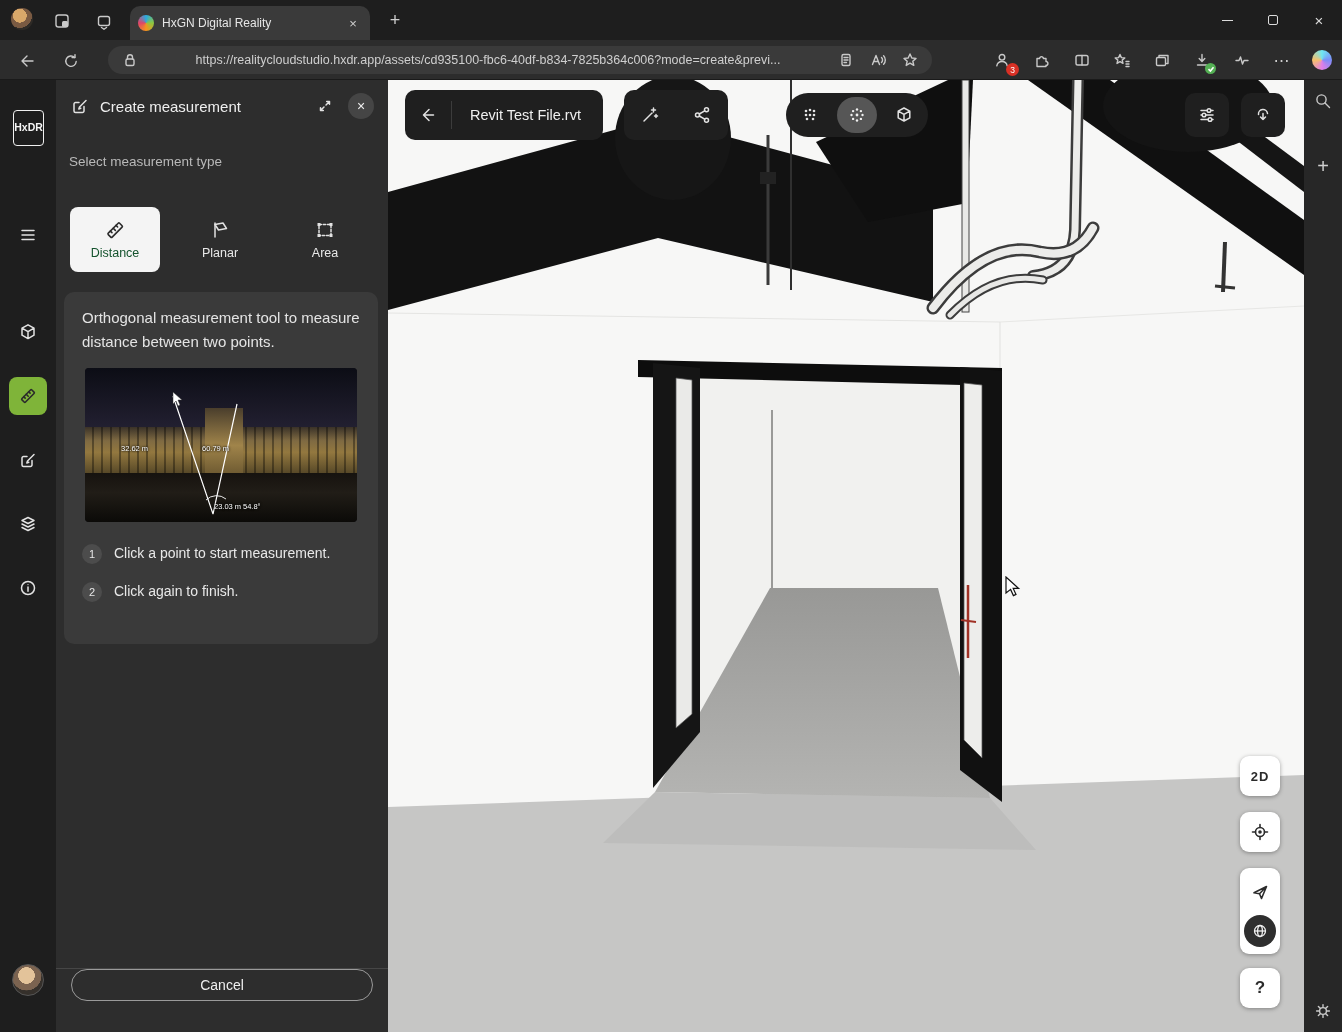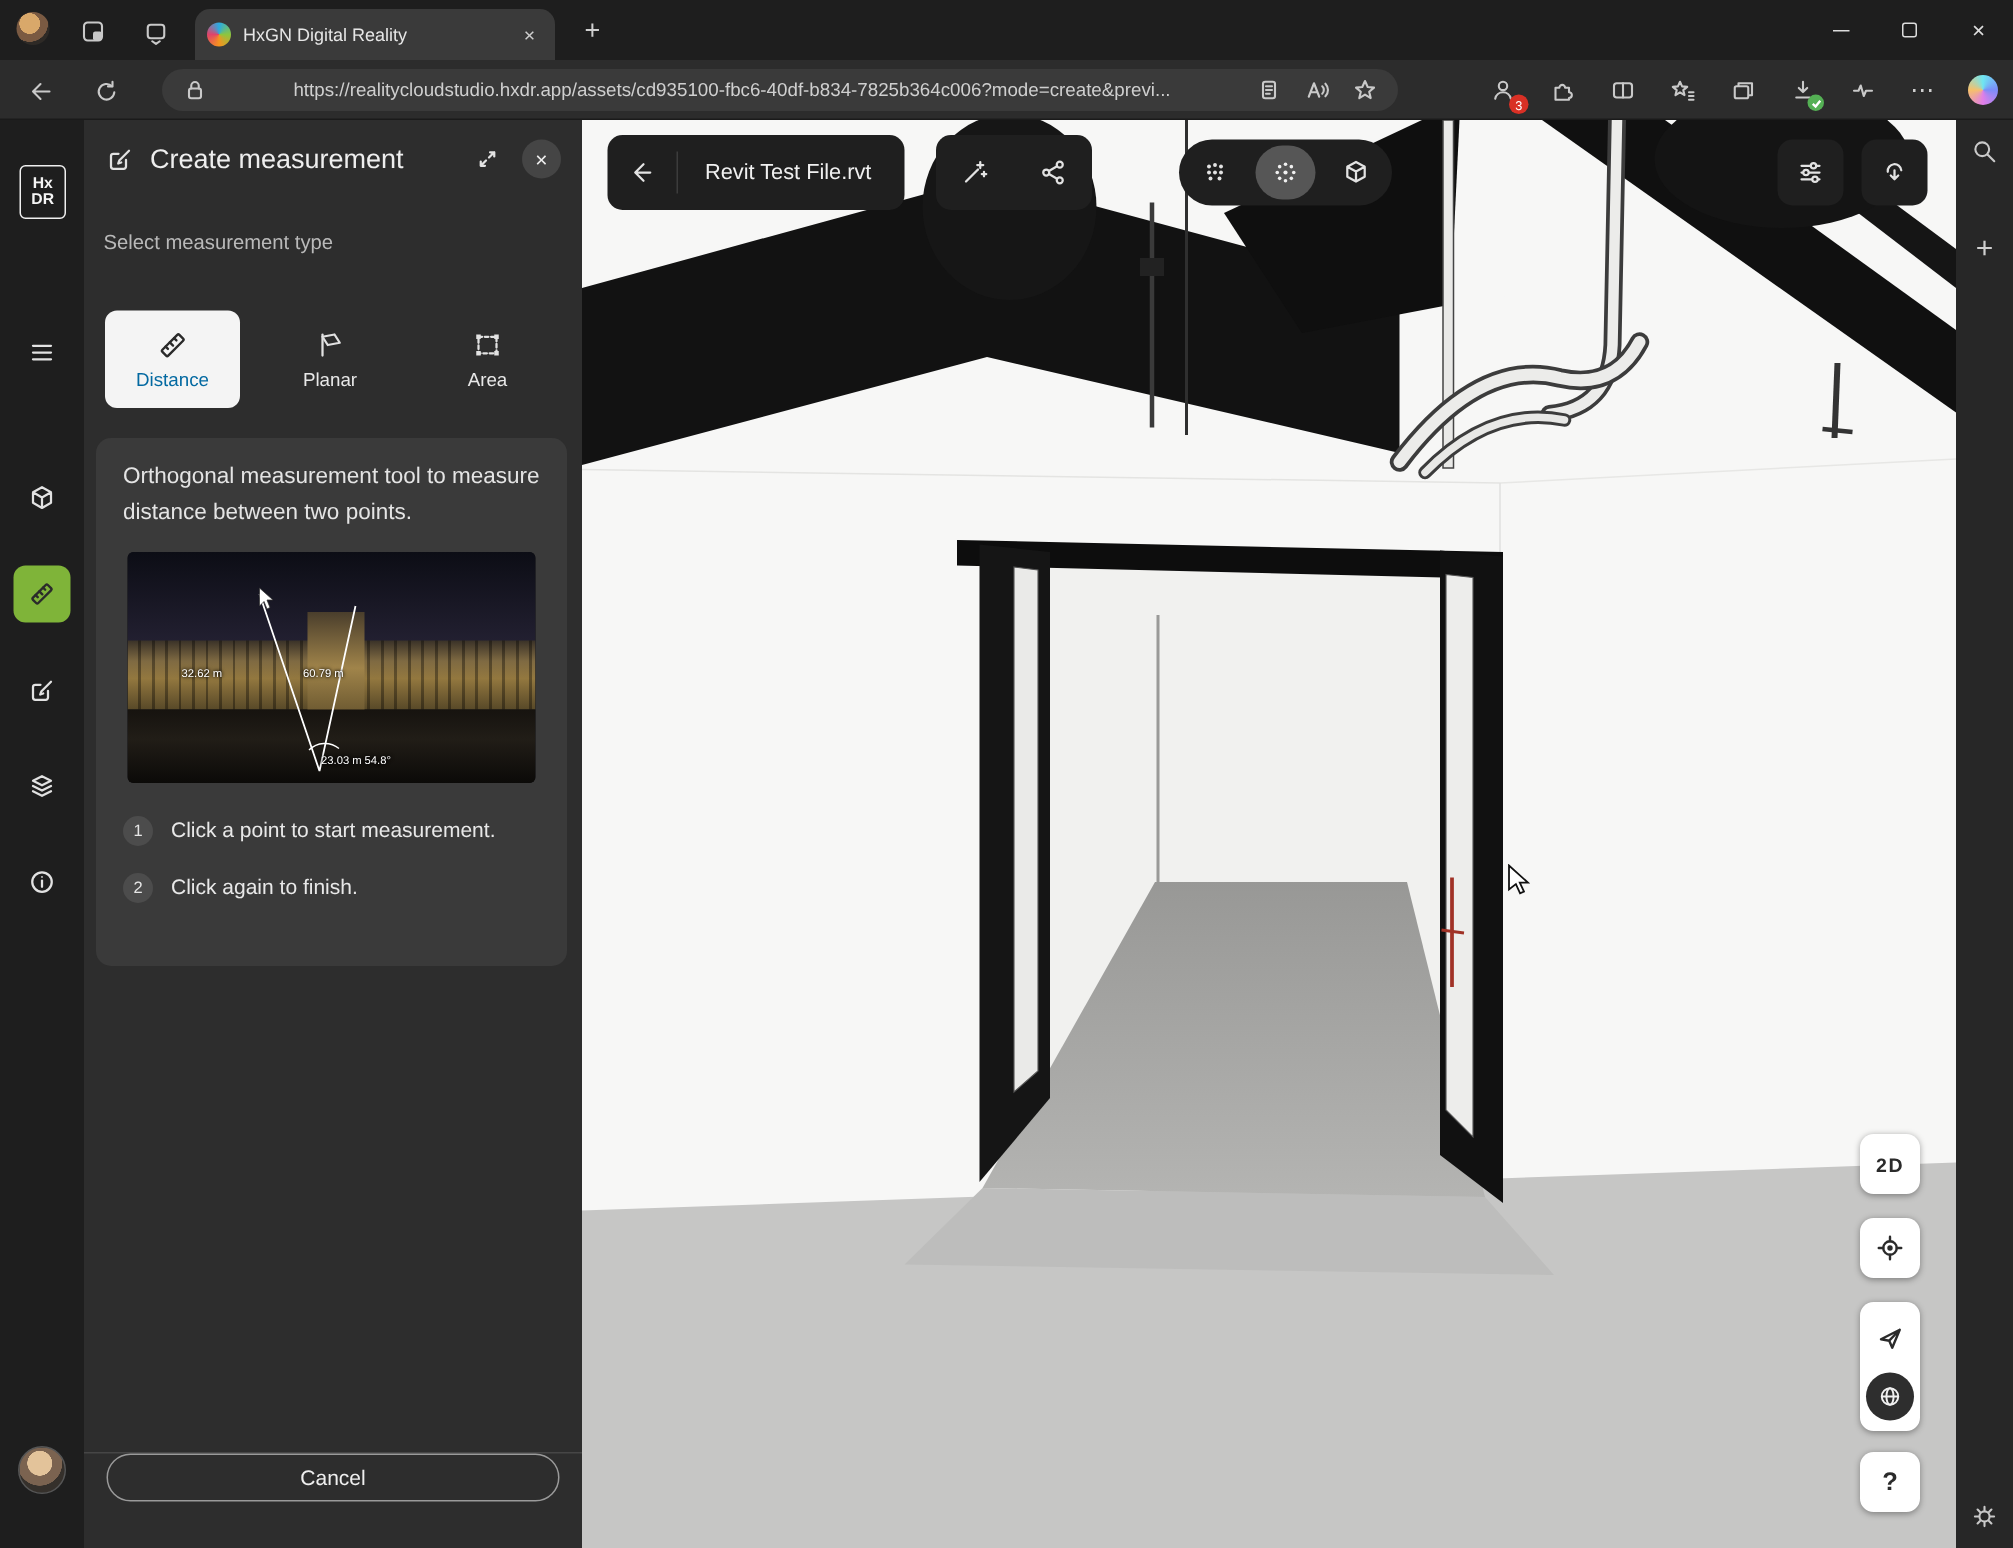--- a/index.html
+++ b/index.html
@@ -36,38 +36,38 @@
        color:#fff;font-size:8.5px;display:flex;align-items:center;justify-content:center;padding:0 2px;}
   .dl-check{position:absolute;right:2px;bottom:2px;width:11px;height:11px;border-radius:50%;background:#54b054;
        display:flex;align-items:center;justify-content:center;}
   .copilot{width:20px;height:20px;border-radius:50%;
        background:conic-gradient(#6ee7f2,#7c8cf8,#e17ee8,#f6c06b,#6ee7f2);}
   .ellipsis{color:#cfcfcf;font-size:16px;letter-spacing:1px;}
   
   .app{position:absolute;left:0;top:80px;width:1342px;height:952px;}
   .sidebar{position:absolute;left:0;top:0;width:56px;height:952px;background:#1e1e1e;}
   .logo-box{position:absolute;left:13px;top:30px;width:31px;height:36px;border:1.6px solid #f0f0f0;border-radius:4px;
-       display:flex;flex-direction:column;align-items:center;justify-content:center;line-height:1.05;text-align:right;}
+       display:flex;flex-direction:row;align-items:center;justify-content:center;line-height:1.05;text-align:right;}
   .logo-box span{font-size:10.5px;font-weight:bold;color:#f5f5f5;}
   .side-btn{position:absolute;left:9px;width:38px;height:38px;display:flex;align-items:center;justify-content:center;border-radius:8px;}
   .side-btn.active{background:#7fb439;}
   .side-avatar{position:absolute;left:12px;top:884px;width:32px;height:32px;border-radius:50%;
        background:radial-gradient(circle at 45% 35%,#e3c39a 0 32%,#7b6350 33% 58%,#35302b 59%);border:1px solid #555;}
   
   .panel{position:absolute;left:56px;top:0;width:332px;height:952px;background:#2d2d2d;}
   .panel-header{position:absolute;left:0;top:0;width:332px;height:52px;display:flex;align-items:center;padding:0 14px;gap:10px;}
-  .panel-title{flex:1;font-size:18px;color:#eeeeee;}
+  .panel-title{flex:1;font-size:15px;color:#eeeeee;}
   .panel-close{width:26px;height:26px;border-radius:50%;background:#454545;display:flex;align-items:center;justify-content:center;
        color:#f0f0f0;font-size:14px;}
   .section-label{position:absolute;left:13px;top:74px;font-size:13.5px;color:#b9b9b9;}
   .type-row{position:absolute;left:14px;top:127px;width:304px;height:65px;display:flex;gap:15px;}
   .type-btn{width:90px;height:65px;border-radius:8px;display:flex;flex-direction:column;align-items:center;justify-content:center;gap:5px;}
   .type-btn .lbl{font-size:12.5px;color:#e8e8e8;}
   .type-btn.selected{background:#f4f4f4;}
-  .type-btn.selected .lbl{color:#0369a1;}
+  .type-btn.selected .lbl{color:#14532d;}
   .card{position:absolute;left:8px;top:212px;width:314px;height:352px;background:#3a3a3a;border-radius:10px;}
   .desc{position:absolute;left:18px;top:14px;width:282px;font-size:15px;line-height:1.6;color:#e4e4e4;}
   .preview{position:absolute;left:21px;top:76px;width:272px;height:154px;border-radius:4px;overflow:hidden;background:#101014;}
   .pv-sky{position:absolute;left:0;top:0;width:100%;height:42%;background:linear-gradient(180deg,#0c0d15,#242133);}
   .pv-bld{position:absolute;left:0;top:38%;width:100%;height:30%;
       background:linear-gradient(180deg,#3a3228 0%,#7f6a42 30%,#93783f 55%,#584928 100%);}
   .pv-bld::after{content:"";position:absolute;inset:0;
       background:repeating-linear-gradient(90deg,transparent 0 7px,rgba(0,0,0,.35) 7px 9px);}
   .pv-pav{position:absolute;left:44%;top:26%;width:14%;height:44%;
       background:linear-gradient(180deg,#4a3e2c,#a0844a 55%,#6b5830);}

